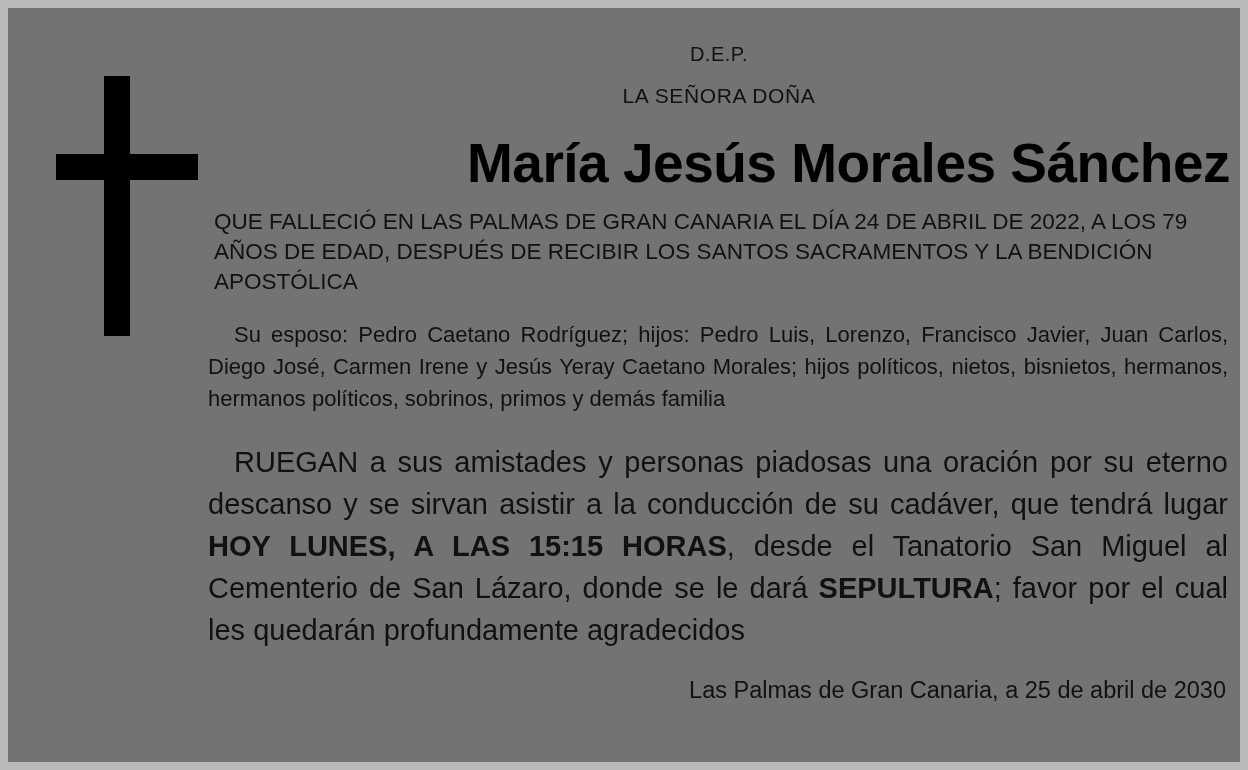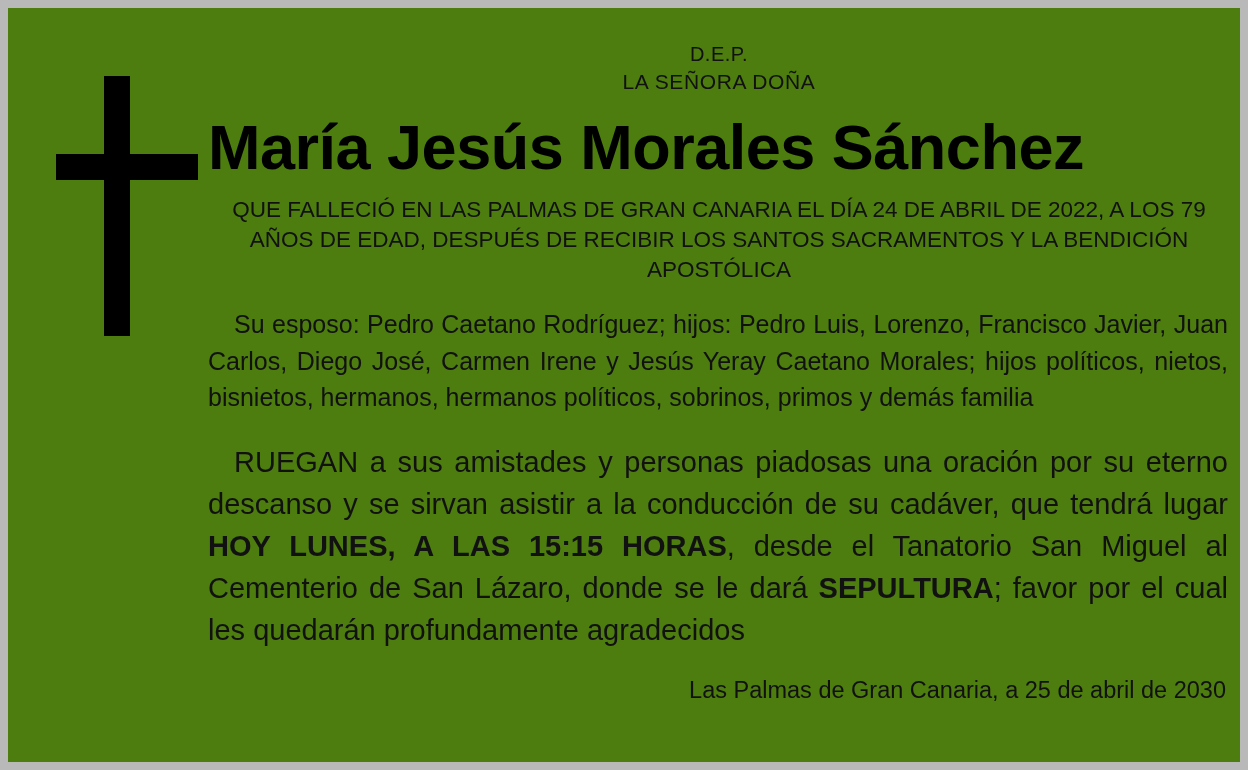--- a/index.html
+++ b/index.html
@@ -12,21 +12,21 @@
     background: #b9b9b9;
     font-family: "Liberation Sans", sans-serif;
     overflow: hidden;
   }
   .obituary-page {
     position: absolute;
     left: 8px;
     top: 8px;
     width: 1232px;
     height: 754px;
-    background: #4d7c0f;
+    background: #737373;
     box-sizing: border-box;
   }
   .cross-area {
     position: absolute;
     left: 18px;
     top: 38px;
     width: 180px;
     height: 270px;
   }
   .cross-vertical {
@@ -57,42 +57,41 @@
     color: #111;
     letter-spacing: 0.5px;
     line-height: 1.22;
   }
   .senora {
     text-align: center;
     font-size: 21px;
     color: #111;
     letter-spacing: 0.6px;
     line-height: 1.3;
-    margin-top: 2px;
+    margin-top: 16px;
   }
   .deceased-name {
-    text-align: left;
-    font-size: 63px;
+    text-align: right;
+    font-size: 55px;
     font-weight: bold;
     color: #000;
     letter-spacing: -0.5px;
     line-height: 1.08;
-    margin-top: 17px;
+    margin-top: 24px;
     white-space: nowrap;
   }
   .death-details {
-    text-align: center;
     font-size: 22.5px;
     color: #111;
     line-height: 1.33;
     margin-top: 14px;
     padding: 0 6px;
   }
   .family-paragraph {
-    font-size: 25px;
+    font-size: 22px;
     color: #111;
     line-height: 1.45;
     margin-top: 22px;
     text-align: justify;
     text-align-last: left;
     text-indent: 26px;
     padding-right: 2px;
   }
   .request-paragraph {
     font-size: 29px;

